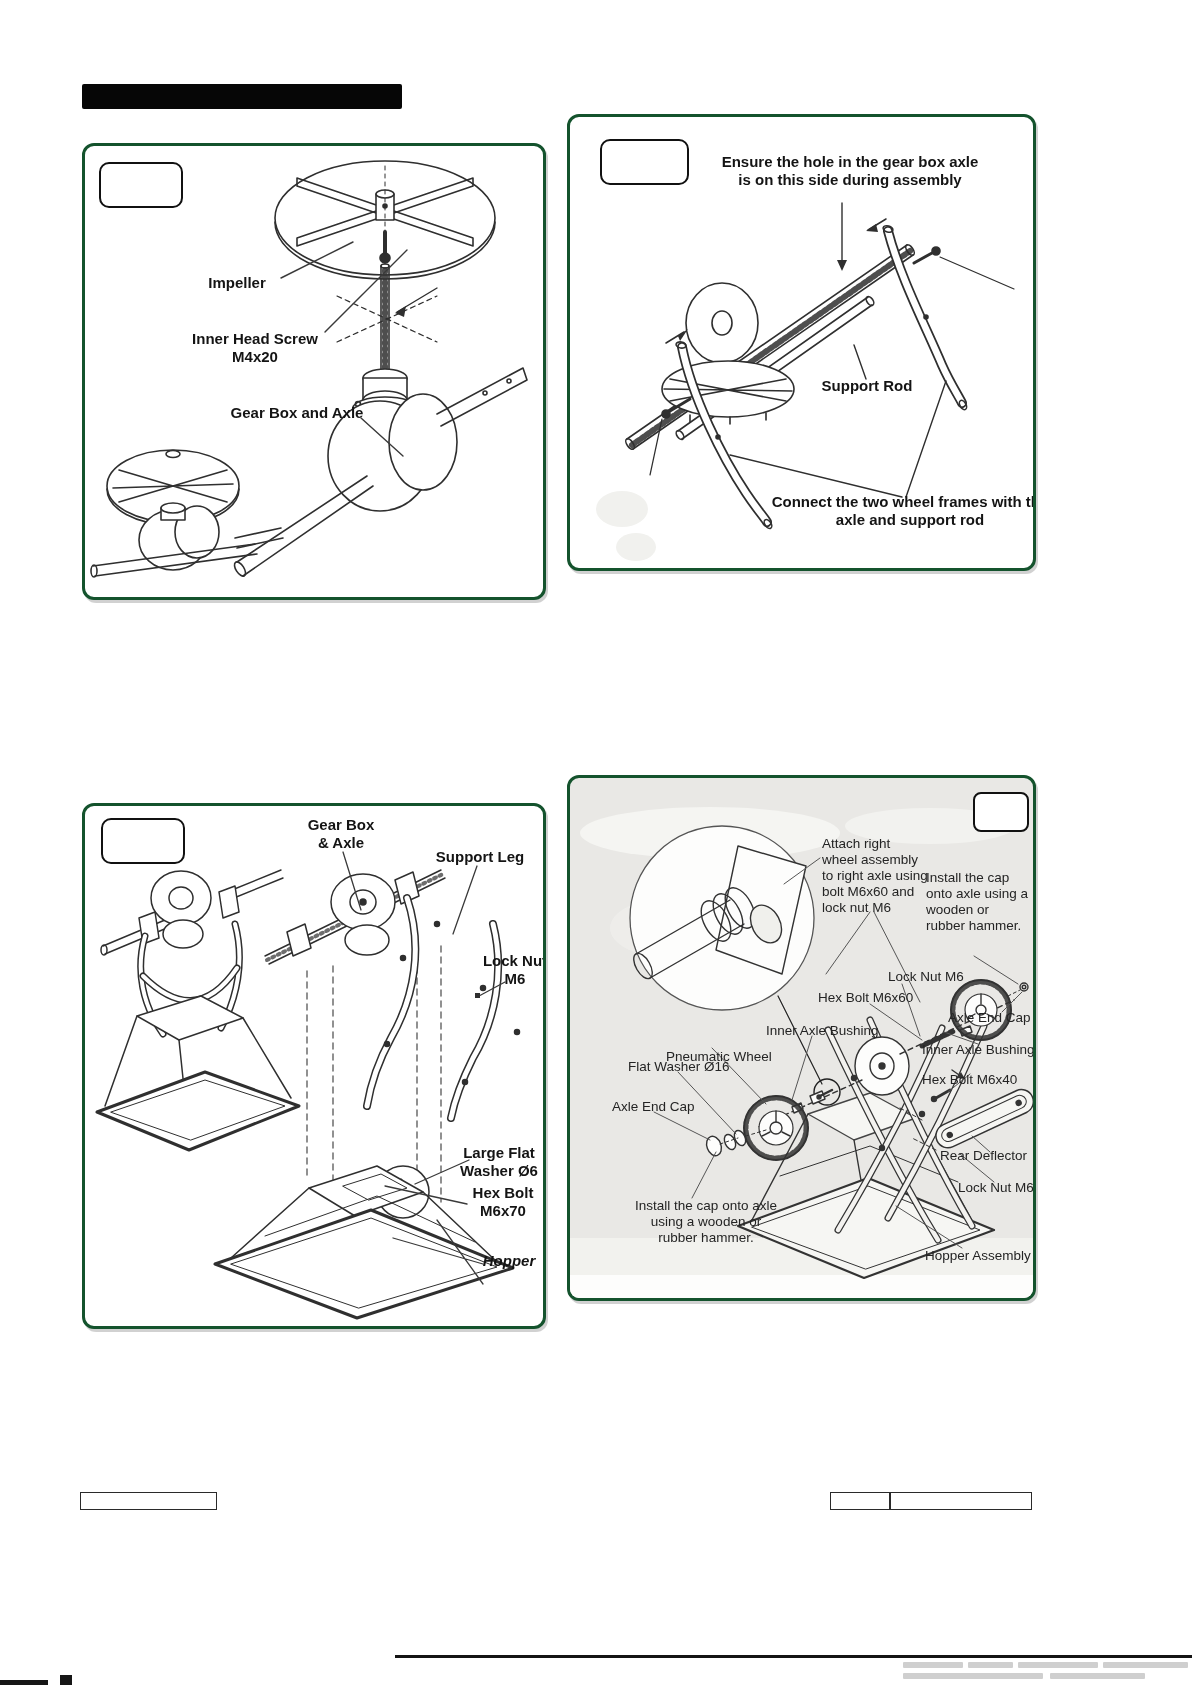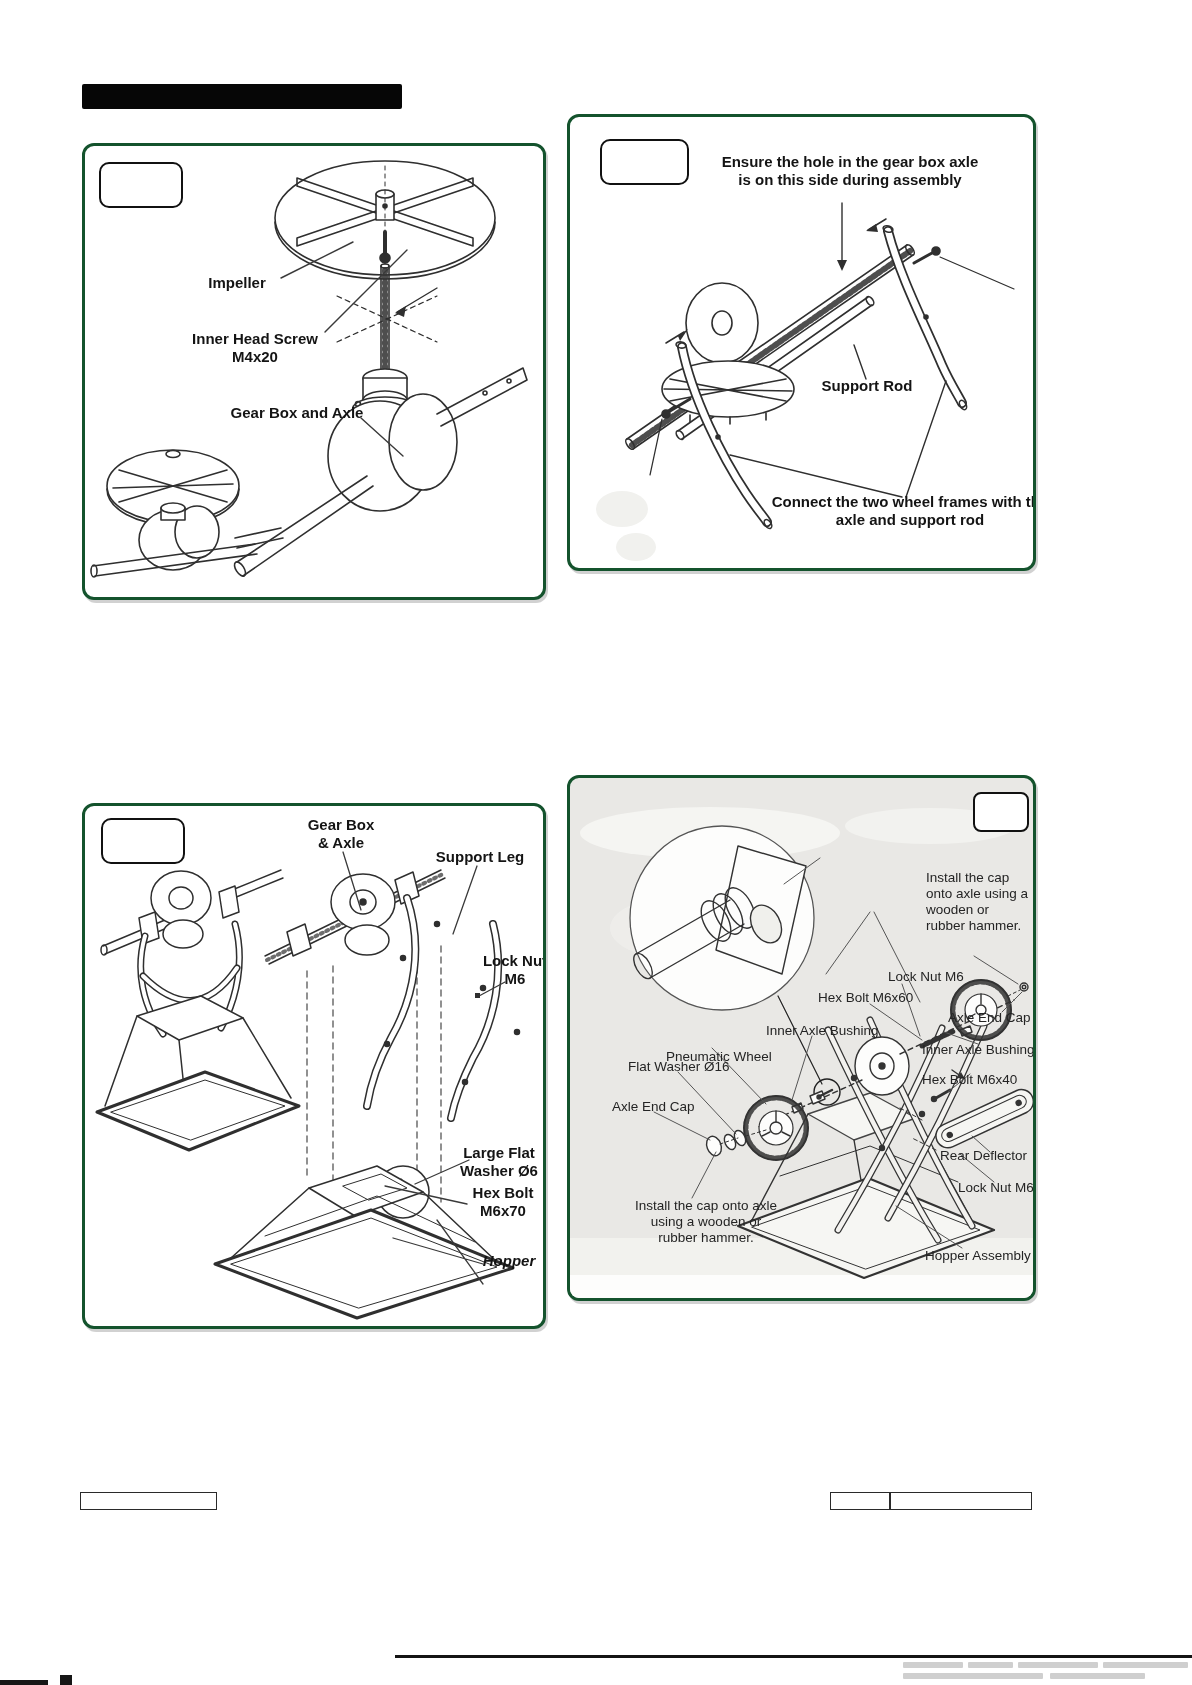--- a/index.html
+++ b/index.html
@@ -361,20 +361,25 @@
           <path d="M432,234 L452,214"></path>
           <path d="M408,266 L374,254"></path>
           <path d="M400,296 L378,314"></path>
           <path d="M420,374 L402,358"></path>
           <path d="M424,404 L390,376"></path>
           <path d="M392,470 L326,428"></path>
         </g>
       </g>
     </svg>
     <div class="stepbox" style="left:403px;top:14px;width:52px;height:36px;border-width:2px;border-radius:8px;"></div>
+    <div class="lbl-r" style="left:252px;top:58px;">Attach right
+wheel assembly
+to right axle using
+bolt M6x60 and
+lock nut M6</div>
     <div class="lbl-r" style="left:356px;top:92px;">Install the cap
 onto axle using a
 wooden or
 rubber hammer.</div>
     <div class="lbl-r" style="left:318px;top:191px;">Lock Nut M6</div>
     <div class="lbl-r" style="left:248px;top:212px;">Hex Bolt M6x60</div>
     <div class="lbl-r" style="left:196px;top:245px;">Inner Axle Bushing</div>
     <div class="lbl-r" style="left:96px;top:255px;margin-top:16px;">Pneumatic Wheel</div>
     <div class="lbl-r" style="left:58px;top:281px;">Flat Washer Ø16</div>
     <div class="lbl-r" style="left:42px;top:321px;">Axle End Cap</div>

